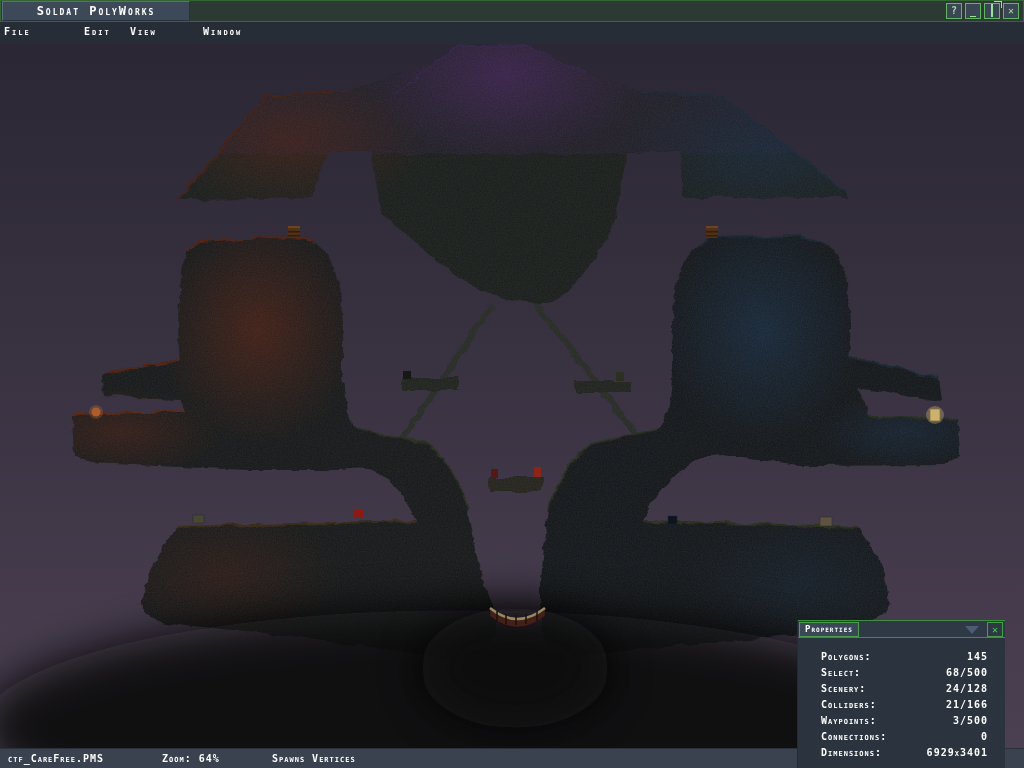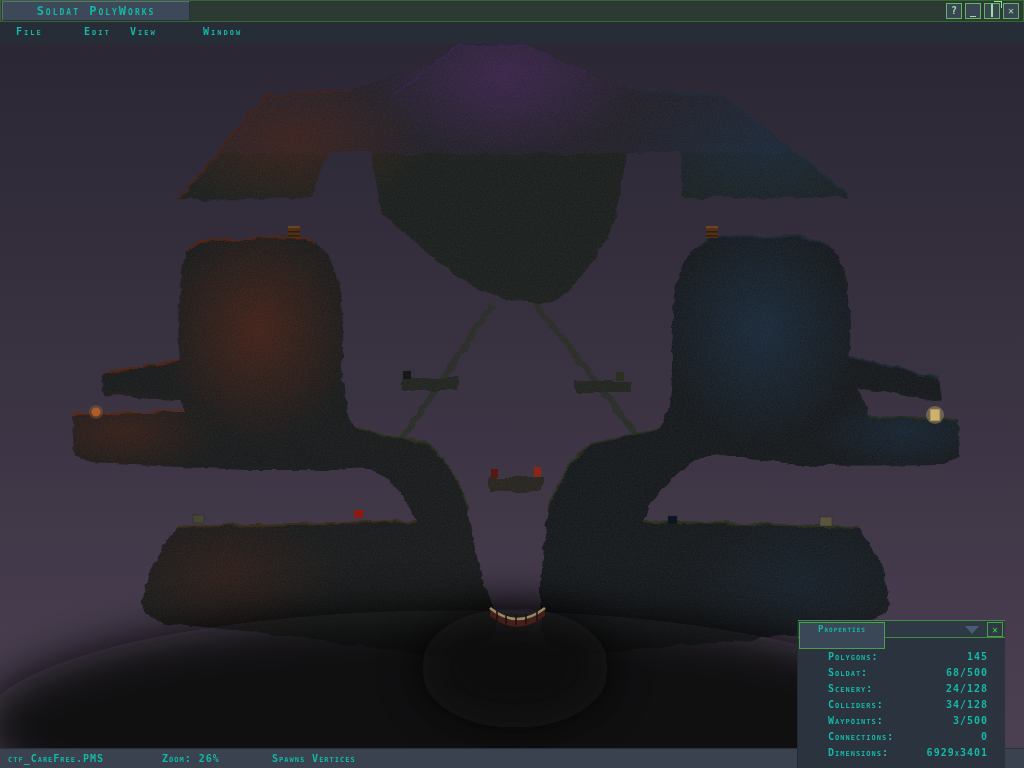--- a/index.html
+++ b/index.html
@@ -1,17 +1,17 @@
 <!DOCTYPE html>
 <html><head>
 <meta charset="utf-8">
 <style>
   html,body{margin:0;padding:0;width:1024px;height:768px;overflow:hidden;background:#000;
     font-family:"DejaVu Sans Mono","Liberation Mono",monospace;}
-  .px{font-variant:small-caps;font-weight:bold;color:#14b8a6;}
+  .px{font-variant:small-caps;font-weight:bold;color:#ffffff;}
 
   
   .titlebar{position:absolute;top:0;left:0;width:1024px;height:22px;background:#2c3a33;
     border:1px solid #336633;box-sizing:border-box;z-index:30;}
   .title-box{position:absolute;left:1px;top:0px;width:188px;height:20px;background:#3d4958;
     border:1px solid #5c6c80;border-right-color:#26323e;border-bottom-color:#26323e;
     box-sizing:border-box;text-align:center;line-height:18px;font-size:12px;letter-spacing:2px;}
   .win-btns{position:absolute;right:4px;top:2px;display:flex;gap:3px;}
   .win-btn{width:16px;height:16px;background:#3a4654;border:1px solid #62b562;color:#9be09b;
     font-size:10px;line-height:14px;text-align:center;font-weight:bold;box-sizing:border-box;cursor:pointer;}
@@ -30,46 +30,46 @@
   .statusbar{position:absolute;top:748px;left:0;width:1024px;height:28px;background:#39424e;
     border-top:1px solid #2a313b;box-sizing:border-box;z-index:10;}
   .statusbar span{position:absolute;top:4px;font-size:10px;letter-spacing:1px;}
   .st-file{left:8px;} .st-zoom{left:162px;} .st-mode{left:272px;}
 
   
   .panel{position:absolute;left:797px;top:620px;width:208px;height:148px;background:#2a333e;
     z-index:20;box-sizing:border-box;border-left:1px solid #222a33;}
   .panel-title{position:relative;height:18px;background:#2e3945;border-top:1px solid #3f8e3f;
     border-bottom:1px solid #3f8e3f;box-sizing:border-box;cursor:move;}
-  .panel-tab{position:absolute;left:1px;top:1px;height:27px;padding:0 18px;background:#3a4757;
+  .panel-tab{position:absolute;left:1px;top:1px;height:15px;padding:0 5px;background:#3a4757;
     border:1px solid #4aa04a;font-size:9px;letter-spacing:1px;line-height:13px;box-sizing:border-box;}
   .panel-collapse{position:absolute;right:26px;top:5px;width:0;height:0;cursor:pointer;
     border-left:7px solid transparent;border-right:7px solid transparent;border-top:8px solid #4a5c74;}
   .panel-close{position:absolute;right:2px;top:1px;width:16px;height:15px;border:1px solid #46a046;
     color:#3fd43f;font-size:10px;font-weight:bold;text-align:center;line-height:13px;
     box-sizing:border-box;background:#2e3945;cursor:pointer;}
   .panel-body{padding-top:13px;}
-  .prow{height:16px;display:flex;justify-content:space-between;padding:0 17px 0 30px;
+  .prow{height:16px;display:flex;justify-content:space-between;padding:0 17px 0 23px;
     font-size:10px;letter-spacing:1px;}
 </style>
 </head>
 <body>
 
 <div class="titlebar">
   <div class="title-box px">Soldat PolyWorks</div>
   <div class="win-btns">
     <div class="win-btn"><span>?</span></div>
     <div class="win-btn"><span>_</span></div>
     <div class="win-btn"><span class="restore-box"></span></div>
     <div class="win-btn"><span>✕</span></div>
   </div>
 </div>
 
 <div class="menubar">
-  <span class="menu-item px" style="left:16px">File</span>
+  <span class="menu-item px" style="left:4px">File</span>
   <span class="menu-item px" style="left:84px">Edit</span>
   <span class="menu-item px" style="left:130px">View</span>
   <span class="menu-item px" style="left:203px">Window</span>
 </div>
 
 <div class="canvas">
 <svg width="1024" height="704" viewBox="0 44 1024 704" xmlns="http://www.w3.org/2000/svg">
   <defs>
     <linearGradient id="bg" x1="0" y1="0" x2="0" y2="1">
       <stop offset="0" stop-color="#2b2734"></stop>
@@ -209,46 +209,46 @@
     <circle cx="935" cy="415" r="9" fill="#e6cf8d" opacity="0.3"></circle>
     <rect x="930" y="409" width="10" height="12" fill="#cdb26e" stroke="#8a7340" stroke-width="0.8"></rect>
     <circle cx="96" cy="412" r="7" fill="#c97a3a" opacity="0.25"></circle>
     <circle cx="96" cy="412" r="4.5" fill="#ad5c2a"></circle>
   </g>
 </svg>
 </div>
 
 <div class="statusbar">
   <span class="st-file px">ctf_CareFree.PMS</span>
-  <span class="st-zoom px">Zoom: 26%</span>
+  <span class="st-zoom px">Zoom: 64%</span>
   <span class="st-mode px">Spawns Vertices</span>
 </div>
 
 <div class="panel">
   <div class="panel-title">
     <div class="panel-tab px">Properties</div>
     <div class="panel-collapse"></div>
     <div class="panel-close"><span>✕</span></div>
   </div>
   <div class="panel-body">
     <div class="prow">
       <span class="px">Polygons:</span>
       <span class="px">145</span>
     </div>
     <div class="prow">
-      <span class="px">Soldat:</span>
+      <span class="px">Select:</span>
       <span class="px">68/500</span>
     </div>
     <div class="prow">
       <span class="px">Scenery:</span>
       <span class="px">24/128</span>
     </div>
     <div class="prow">
       <span class="px">Colliders:</span>
-      <span class="px">34/128</span>
+      <span class="px">21/166</span>
     </div>
     <div class="prow">
       <span class="px">Waypoints:</span>
       <span class="px">3/500</span>
     </div>
     <div class="prow">
       <span class="px">Connections:</span>
       <span class="px">0</span>
     </div>
     <div class="prow">

